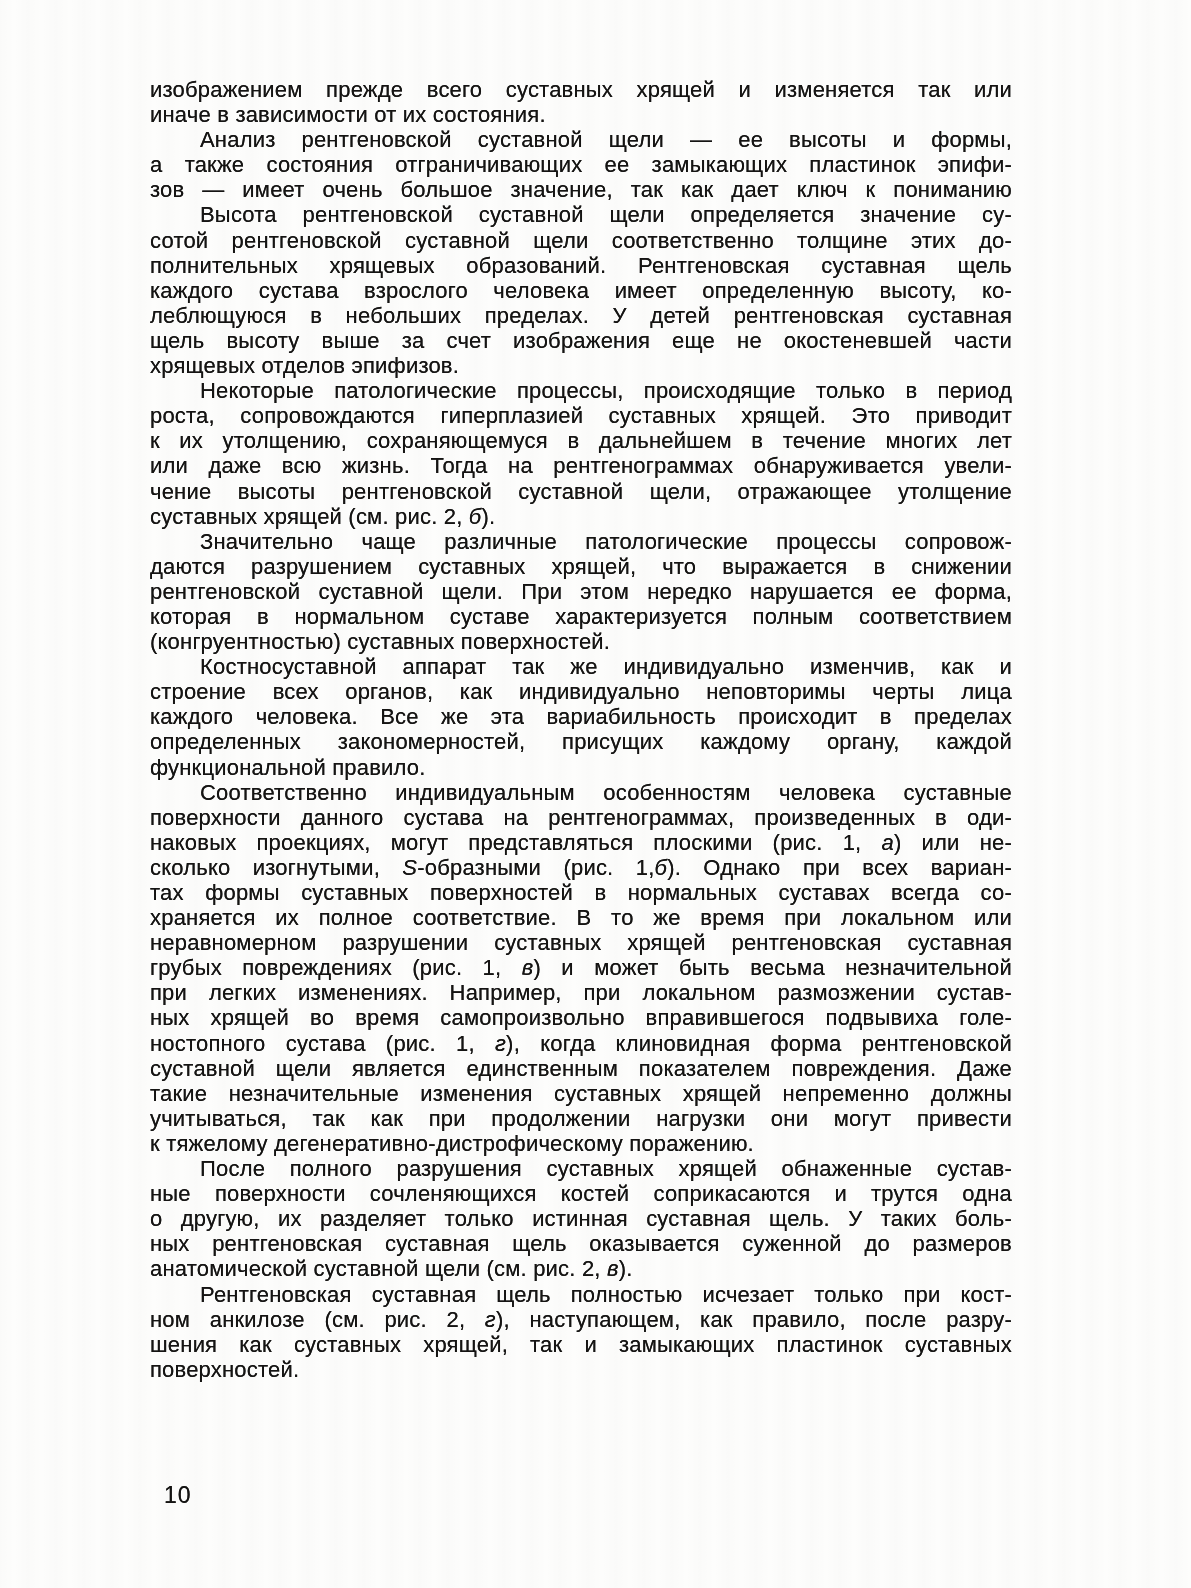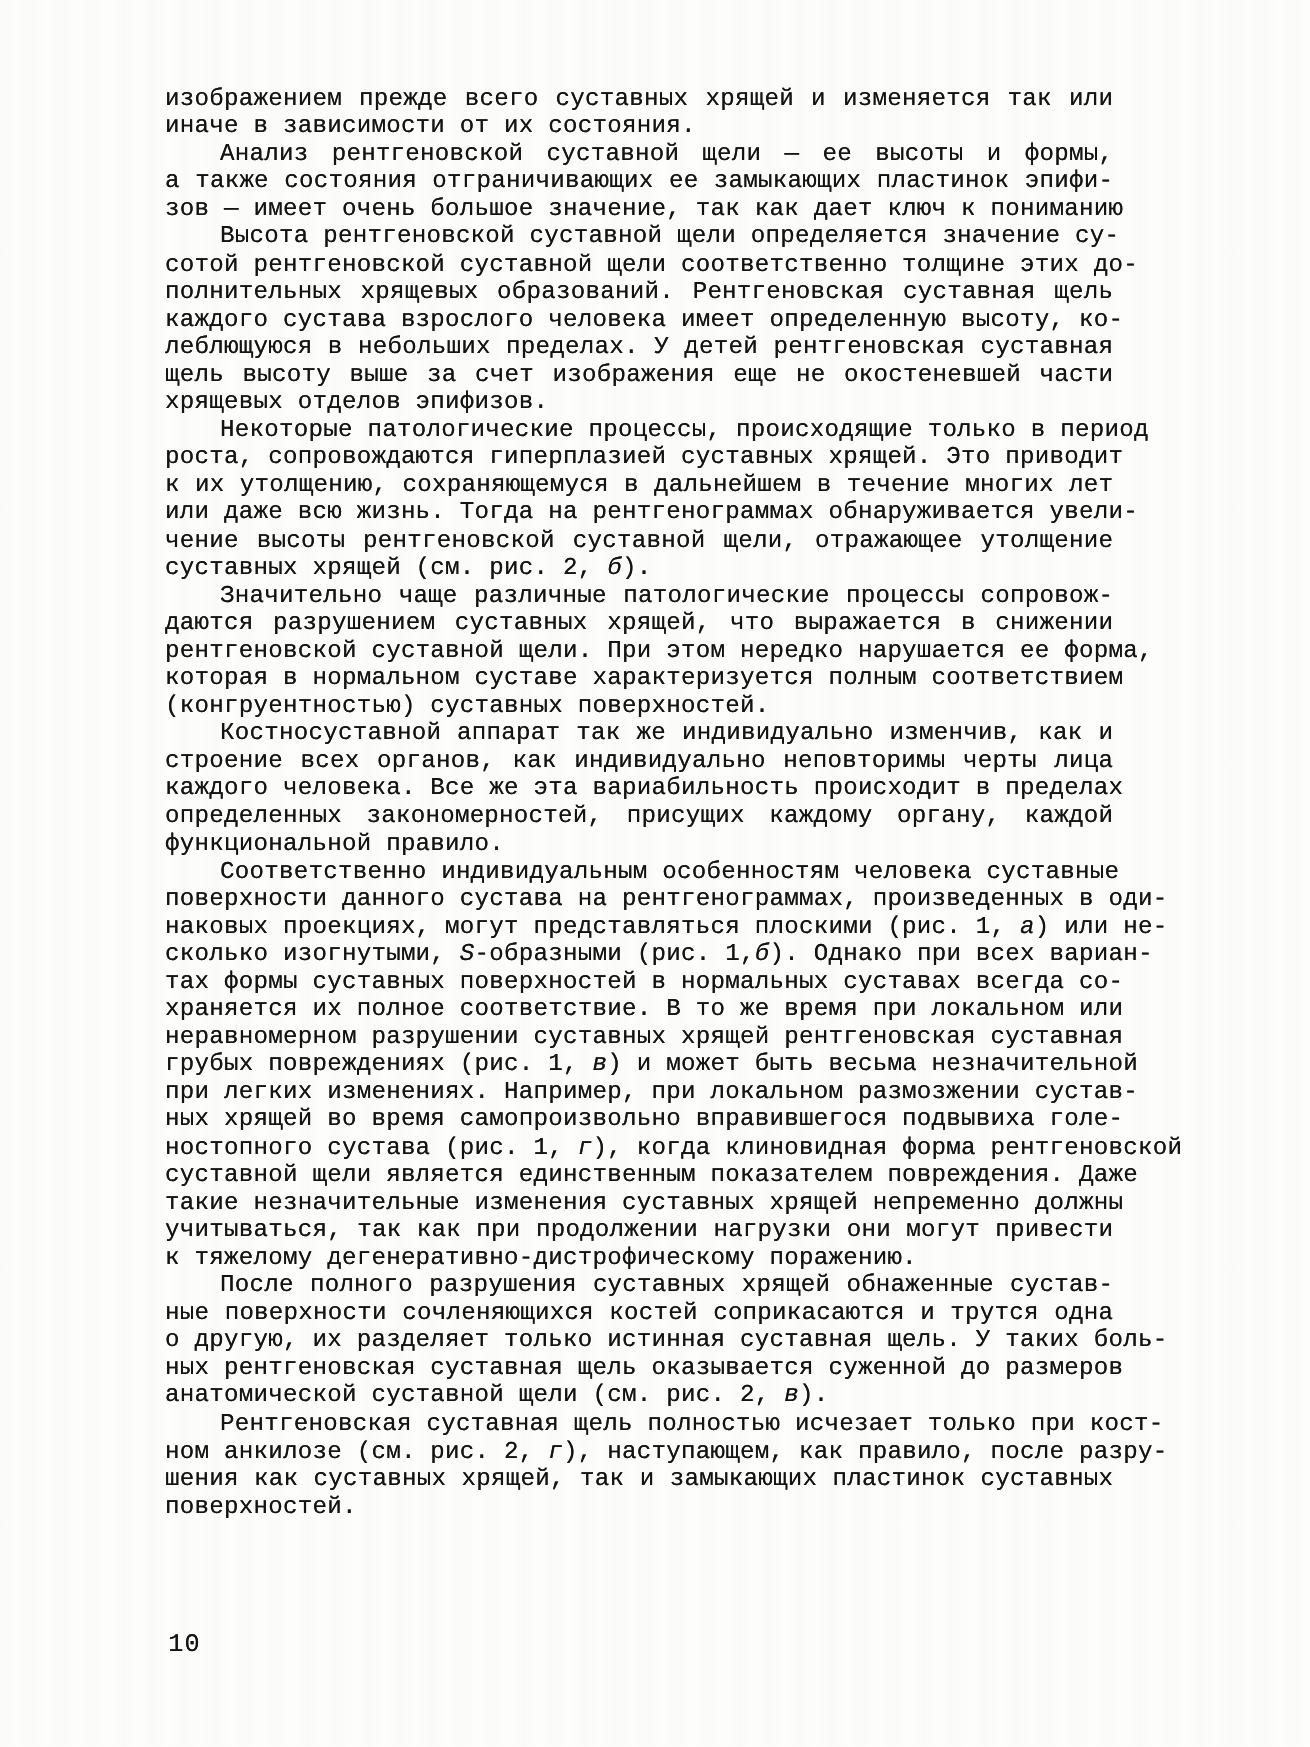--- a/index.html
+++ b/index.html
@@ -9,21 +9,21 @@
   }
   .page {
     position: relative;
     width: 1191px;
     height: 1588px;
     background:
       repeating-linear-gradient(90deg,
         rgba(0,0,0,0.012) 0px, rgba(0,0,0,0.0) 14px, rgba(0,0,0,0.012) 28px),
       #fdfdfc;
     overflow: hidden;
-    font-family: Liberation Mono, monospace;
+    font-family: Liberation Sans, sans-serif;
     color: #151413;
   }
   .textblock {
     position: absolute;
     left: 150px;
     top: 77px;
     width: 862px;
     font-size: 22px;
     letter-spacing: 0.2px;
     text-shadow: 0 0 0.5px rgba(20,20,19,0.85);
@@ -39,21 +39,21 @@
   }
   
   .line.end {
     text-align: right;
     text-align-last: left;
   }
   .line.indent { text-indent: 50px; }
   .line i { font-style: italic; }
   .pagenum {
     position: absolute;
-    left: 153px;
+    left: 164px;
     top: 1482px;
     font-size: 23px;
     line-height: 26px;
     letter-spacing: 1px;
     text-shadow: 0 0 0.6px rgba(20,20,19,0.9);
   }
 </style>
 </head>
 <body>
 

